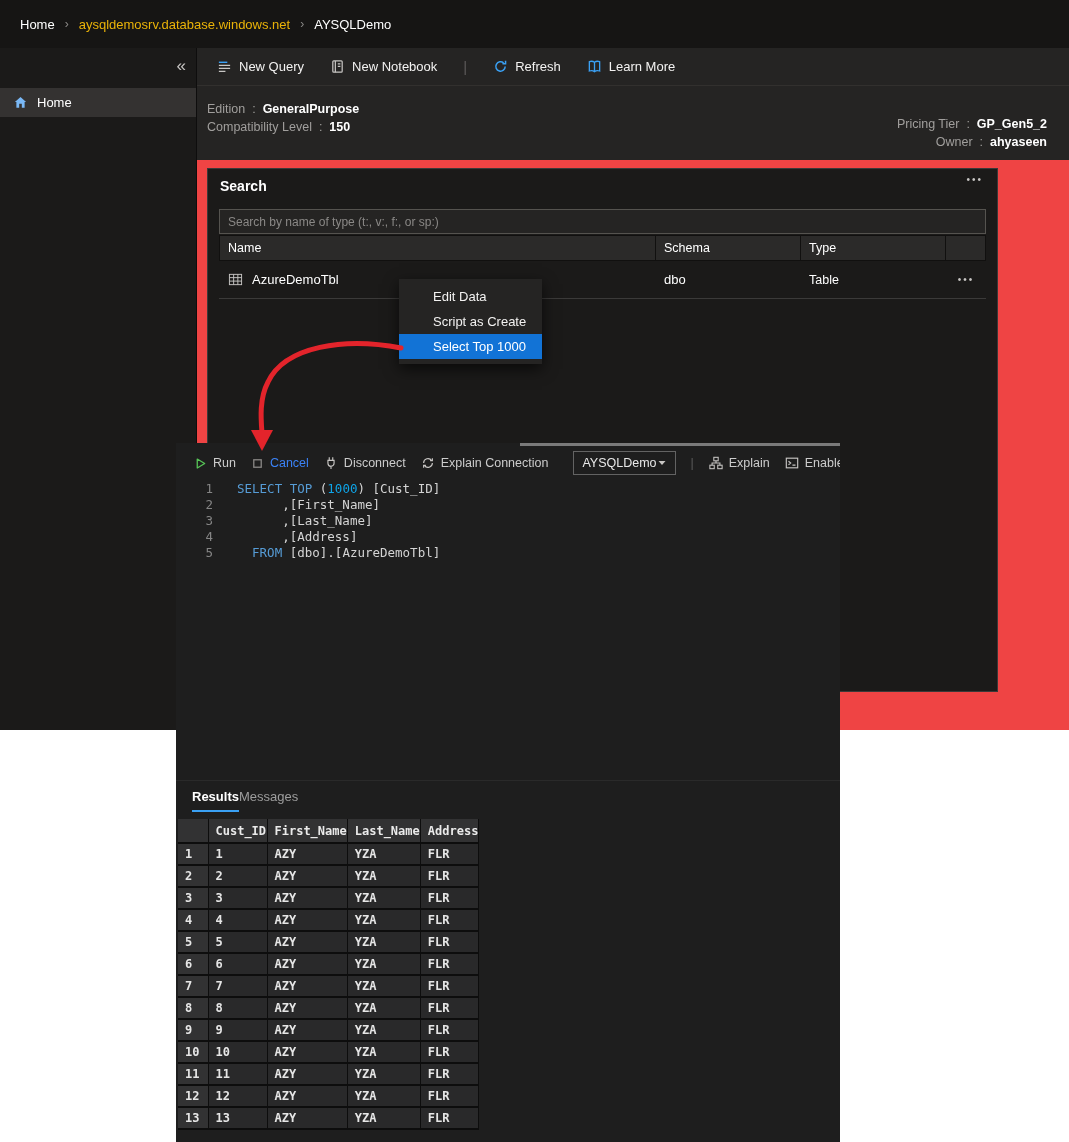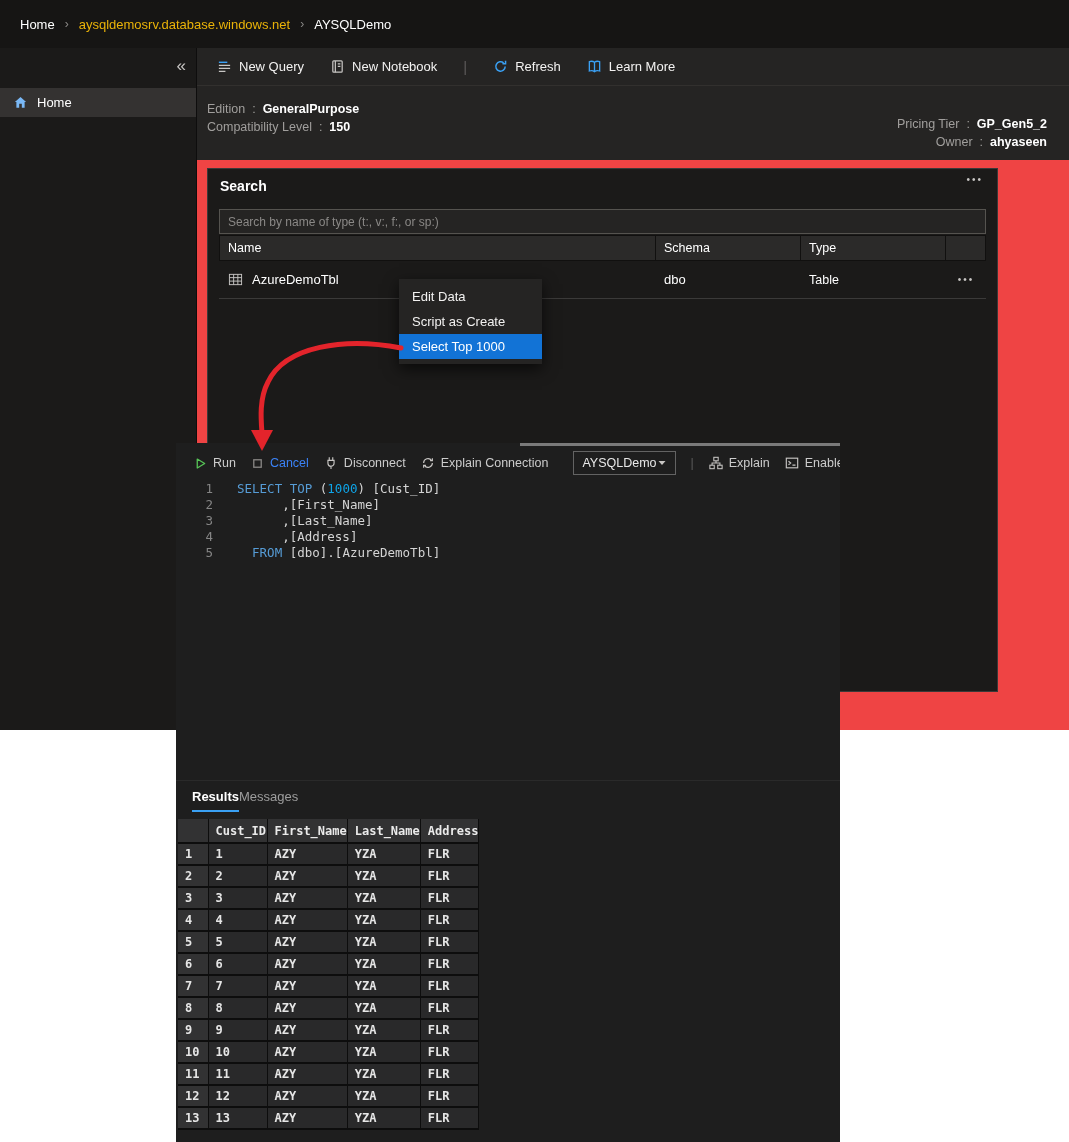--- a/index.html
+++ b/index.html
@@ -55,21 +55,21 @@
   .obj-row { position:absolute; left:11px; top:92px; width:767px; height:38px; display:flex; align-items:center;
              border-bottom:1px solid #3b3a39; font-size:13px; color:#ffffff; cursor:pointer; }
   .obj-row .rc-name  { width:437px; display:flex; align-items:center; gap:9px; padding-left:9px; }
   .obj-row .rc-schema{ width:145px; padding-left:8px; font-size:13px; }
   .obj-row .rc-type  { width:145px; padding-left:8px; font-size:12.5px; }
   .obj-row .rc-more  { width:40px; text-align:center; color:#c8c6c4; font-size:10px; letter-spacing:2px; }
 
   
   .ctx { position:absolute; left:399px; top:279px; width:143px; background:#252423;
          padding:5px 0; box-shadow:0 5px 14px rgba(0,0,0,.65); z-index:9; font-size:13px; }
-  .ctx-item { height:25px; line-height:25px; padding-left:13px; color:#f3f2f1; cursor:pointer; }
+  .ctx-item { height:25px; line-height:25px; padding-left:34px; color:#f3f2f1; cursor:pointer; }
   .ctx-item.selected { background:#1273d6; color:#ffffff; }
 
   
   .arrow-svg { position:absolute; left:235px; top:330px; z-index:12; pointer-events:none; }
 
   
   .editor { position:absolute; left:176px; top:443px; width:664px; height:699px;
             background:#1e1e1e; z-index:6; overflow:hidden; }
   .scrollhint { position:absolute; left:344px; top:0; width:320px; height:3px; background:#7a7a7a; }
 

